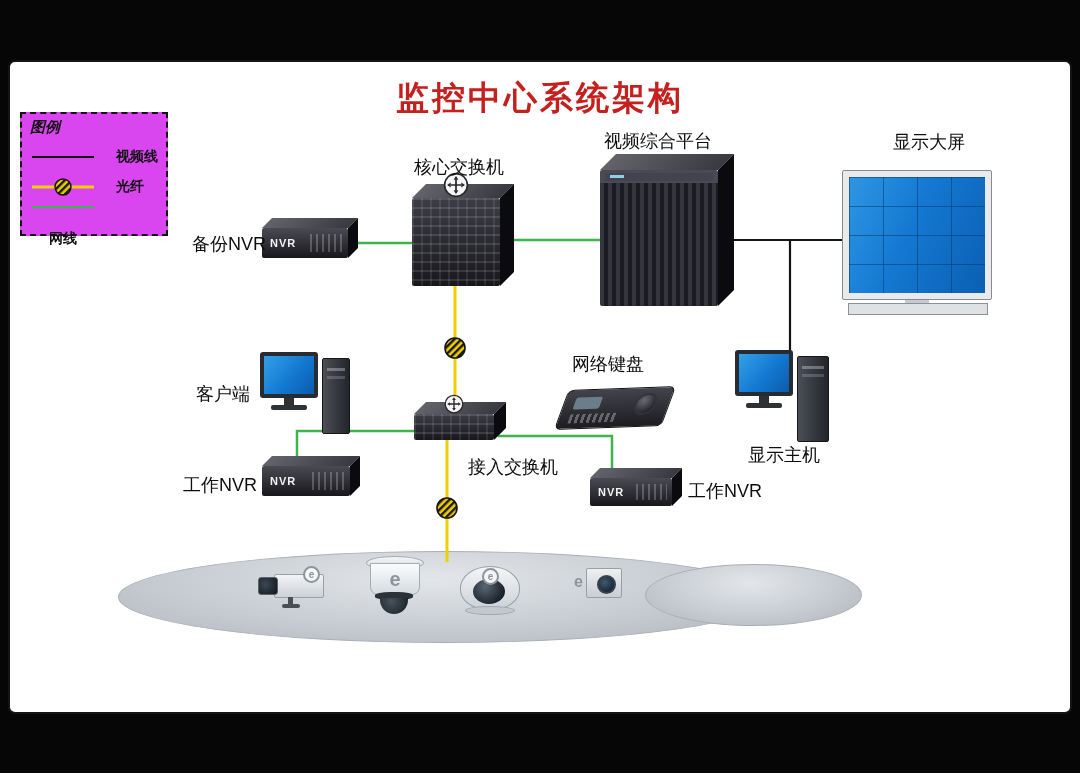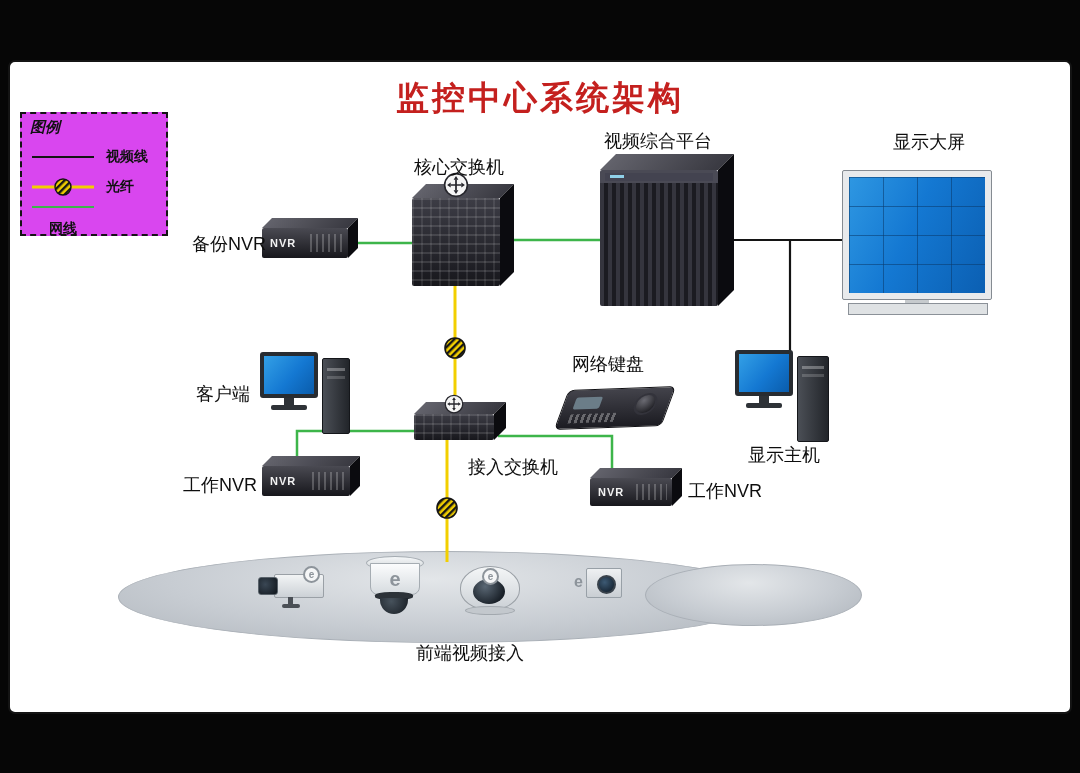--- a/index.html
+++ b/index.html
@@ -6,21 +6,21 @@
   .stage{position:relative;width:1080px;height:773px;background:#060606;overflow:hidden;
          font-family:"Liberation Sans","DejaVu Sans",sans-serif;}
   .board{position:absolute;left:8px;top:60px;width:1060px;height:650px;background:#ffffff;
          border:2px solid #141414;border-radius:7px;z-index:0;}
   .title{position:absolute;left:0;right:0;top:76px;text-align:center;font-size:33px;font-weight:bold;
          color:#c4201e;letter-spacing:3px;z-index:4;}
   
   .legend{position:absolute;left:20px;top:112px;width:148px;height:124px;border:2px dashed #141414;
           background:#d946ef;z-index:4;box-sizing:border-box;}
   .legend-title{position:absolute;left:8px;top:4px;font-size:15px;font-weight:bold;font-style:italic;color:#111;}
-  .legend-row{position:absolute;left:10px;display:flex;align-items:center;gap:12px;height:22px;}
+  .legend-row{position:absolute;left:10px;display:flex;align-items:center;gap:22px;height:22px;}
   .sym{width:62px;display:flex;align-items:center;}
   .sym-line{width:62px;height:0;border-top:2.5px solid #141414;}
   .sym-line.green{border-top:2.5px solid #3db54a;}
   .legend-label{font-size:14px;font-weight:bold;color:#111;}
   
   .box3d{position:absolute;z-index:3;background:linear-gradient(180deg,#4a4a52,#17171c);border-radius:2px;}
   .box3d::before{content:"";position:absolute;left:0;top:calc(-1*var(--d));width:100%;height:var(--d);
     background:linear-gradient(90deg,#63636c,#393941);transform:skewX(-45deg);transform-origin:left bottom;}
   .box3d::after{content:"";position:absolute;top:0;right:calc(-1*var(--d));width:var(--d);height:100%;
     background:#0b0b0f;transform:skewY(-45deg);transform-origin:left top;}
@@ -147,21 +147,20 @@
   <div class="lbl" style="left:192px;top:232px;">备份NVR</div>
   <div class="lbl" style="left:404px;top:155px;width:110px;text-align:center;">核心交换机</div>
   <div class="lbl" style="left:595px;top:129px;width:126px;text-align:center;">视频综合平台</div>
   <div class="lbl" style="left:855px;top:130px;width:110px;text-align:right;">显示大屏</div>
   <div class="lbl" style="left:196px;top:382px;">客户端</div>
   <div class="lbl" style="left:572px;top:352px;">网络键盘</div>
   <div class="lbl" style="left:748px;top:443px;">显示主机</div>
   <div class="lbl" style="left:468px;top:455px;">接入交换机</div>
   <div class="lbl" style="left:183px;top:473px;">工作NVR</div>
   <div class="lbl" style="left:688px;top:479px;">工作NVR</div>
-  <div class="lbl" style="left:400px;top:641px;width:140px;text-align:center;">前端视频接入</div>
 
   <div class="box3d" style="left:262px;top:228px;width:86px;height:30px;--d:10px;">
     <span class="nvr-text">NVR</span>
     <span class="nvr-vents"></span>
   </div>
 
   <div class="box3d grid-front" style="left:412px;top:198px;width:88px;height:88px;--d:14px;">
     <svg class="sw-icon" style="top:-26px;" width="26" height="26" viewBox="0 0 24 24">
       <circle cx="12" cy="12" r="10.5" fill="#f5f5f5" stroke="#26262c" stroke-width="1.5"></circle>
       <path d="M12 7v10M7 12h10" stroke="#26262c" stroke-width="1.6"></path>

